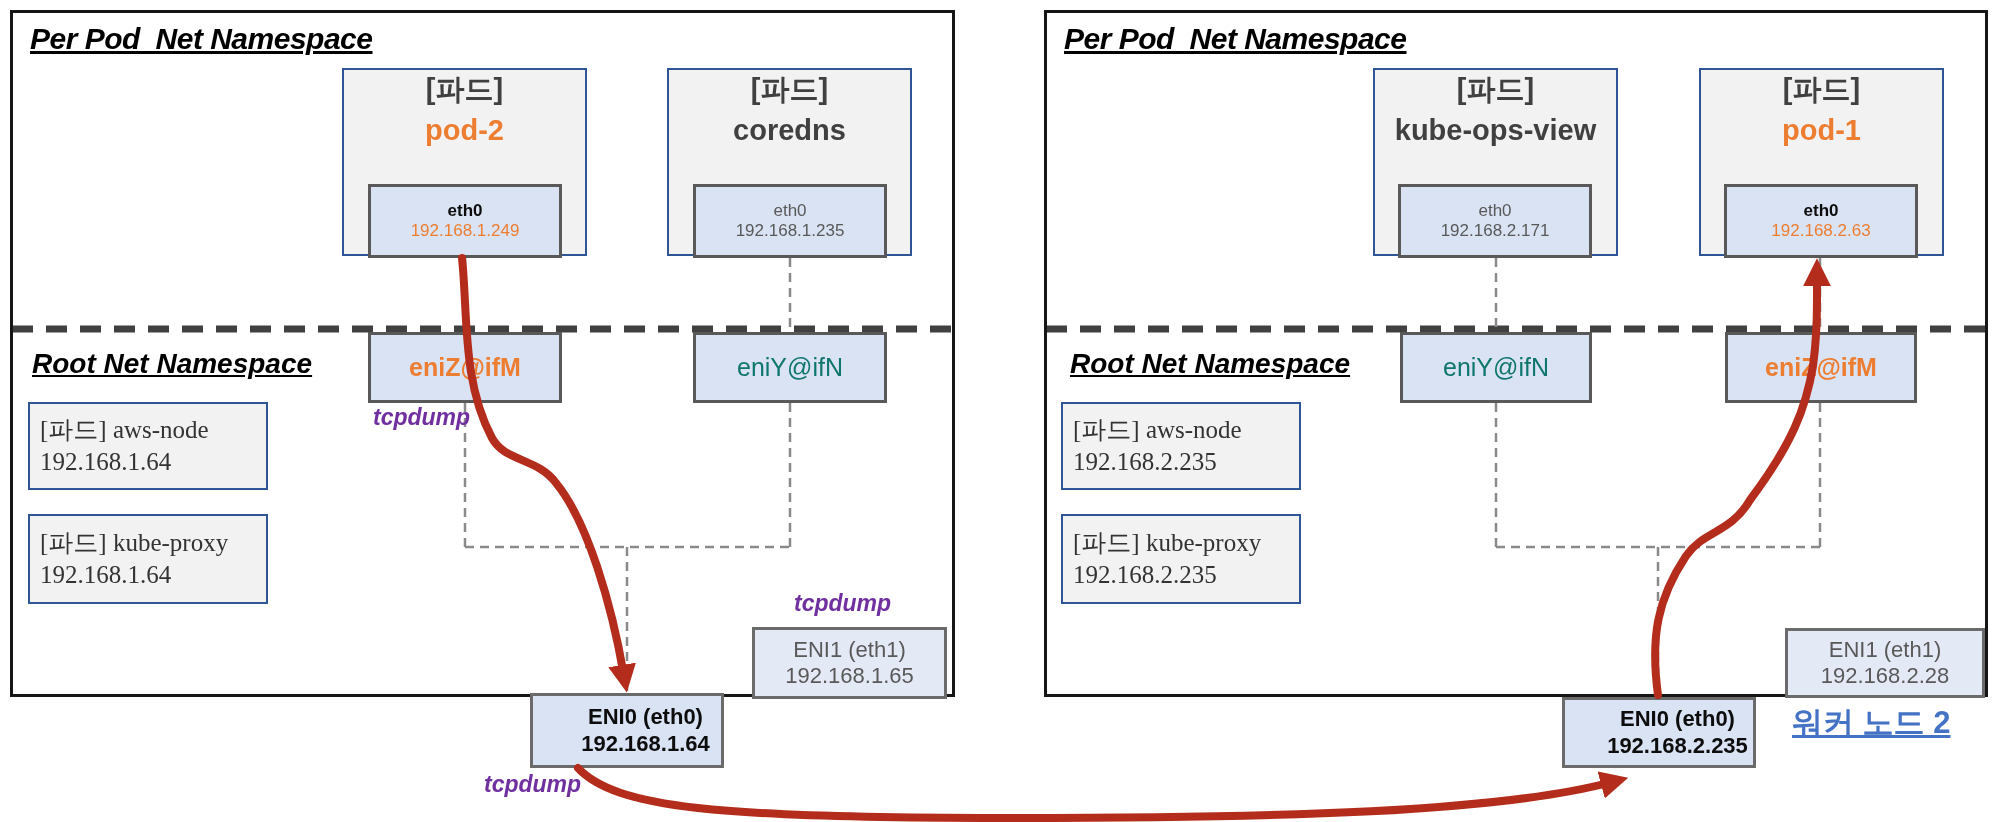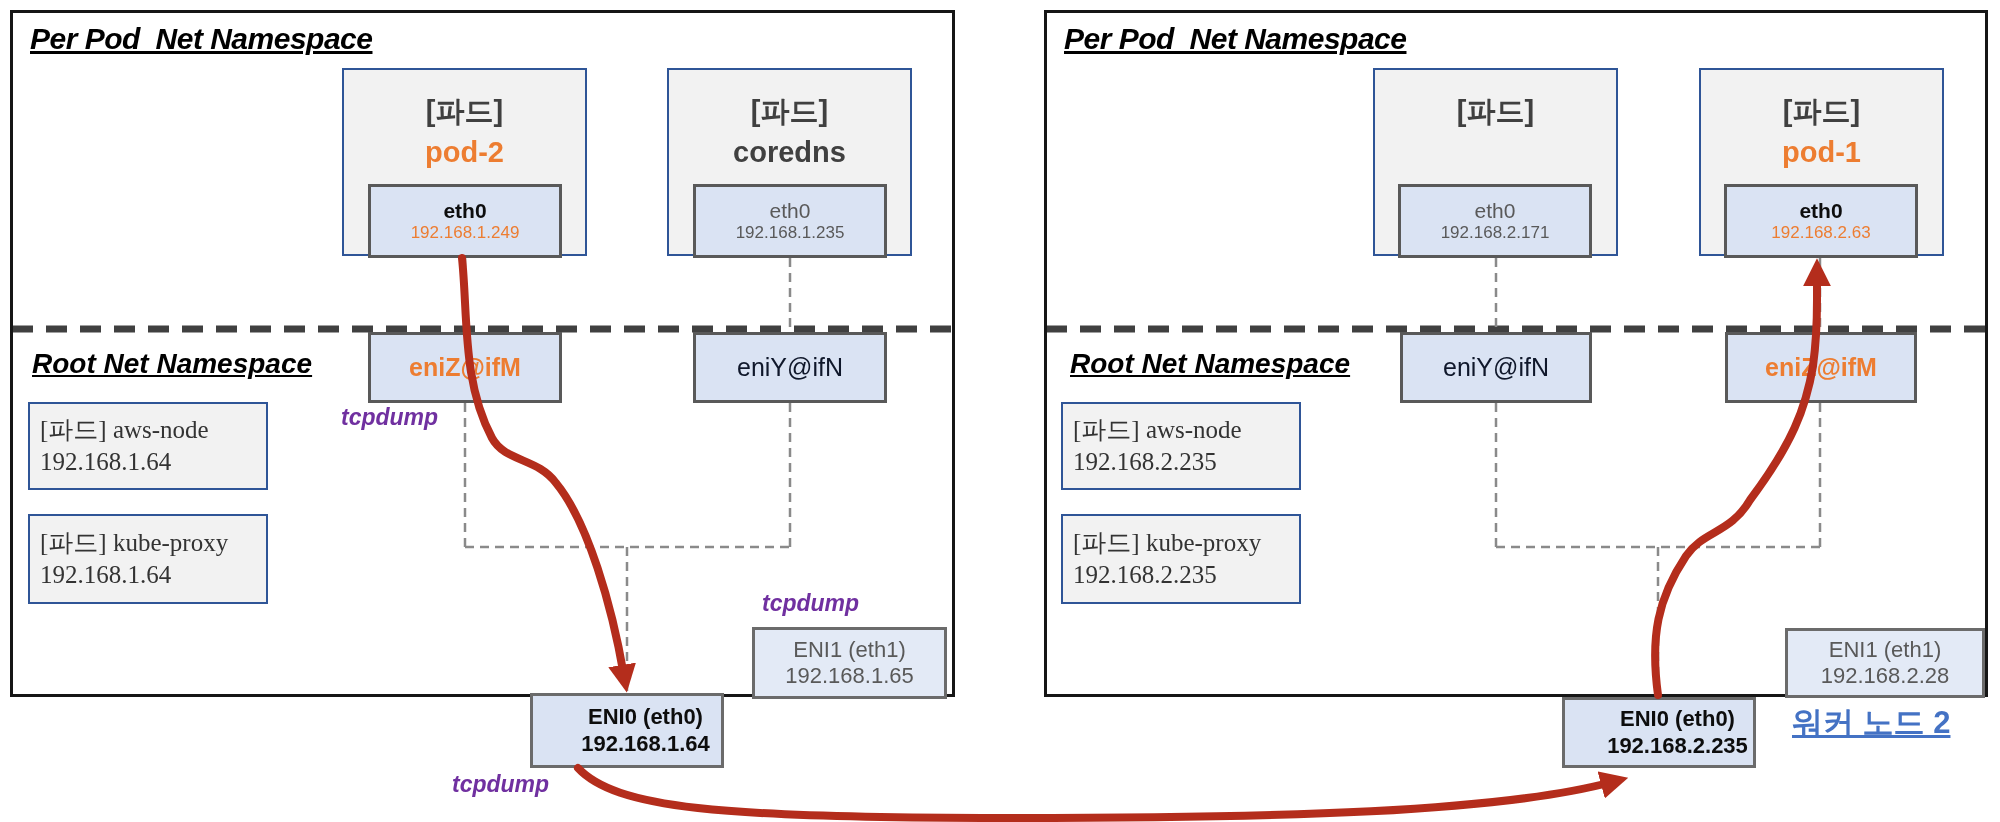--- a/index.html
+++ b/index.html
@@ -7,44 +7,44 @@
         font-family:"Liberation Sans",sans-serif;}
   .layer{position:absolute;left:0;top:0;width:2000px;height:822px;pointer-events:none;}
   .abs{position:absolute;box-sizing:border-box;}
 
   .node-rect{border:3px solid #161616;background:transparent;}
   .ns-title{font-size:30px;font-weight:bold;font-style:italic;text-decoration:underline;
             color:#000;white-space:pre;letter-spacing:-0.5px;}
   .root-title{font-size:28px;font-weight:bold;font-style:italic;text-decoration:underline;color:#000;white-space:pre;}
 
   .pod-box{background:#f2f2f2;border:2.5px solid #2f5597;display:flex;flex-direction:column;
-           align-items:center;padding-top:22px;gap:4px;}
+           align-items:center;gap:4px;}
   .pod-tag{font-size:29px;font-weight:bold;color:#404040;}
   .pod-name{font-size:29px;font-weight:bold;color:#404040;}
   .pod-name.orange{color:#ed7d31;}
 
   .ifbox{background:#dae3f3;border:3px solid #595959;display:flex;flex-direction:column;
          align-items:center;justify-content:center;line-height:1.15;}
-  .if-label{font-size:21px;color:#595959;}
+  .if-label{font-size:17px;color:#595959;}
   .if-ip{font-size:17px;color:#595959;}
   .if-label.dark{color:#0d0d0d;font-weight:bold;}
   .if-ip.orange{color:#ed7d31;}
 
-  .veth-label{font-size:25px;color:#0f172a;font-weight:500;}
+  .veth-label{font-size:25px;color:#0f766e;font-weight:500;}
   .veth-label.orange{color:#ed7d31;font-weight:bold;}
 
   .rootpod-box{background:#f2f2f2;border:2px solid #2f5597;display:flex;flex-direction:column;
                justify-content:center;padding-left:10px;font-family:"Liberation Serif",serif;
                font-size:25px;color:#333;line-height:1.28;}
   .eni-box{background:#e3eaf6;border:3px solid #6b6b6b;display:flex;flex-direction:column;
            align-items:center;justify-content:center;line-height:1.2;}
   .eni-line{font-size:22px;color:#595959;}
   .eni-line.dark{color:#0d0d0d;font-weight:bold;font-size:22px;margin-left:37px;}
 
-  .tcpdump{font-size:23px;font-weight:bold;font-style:italic;color:#7030a0;}
+  .tcpdump{font-size:23px;font-weight:bold;font-style:italic;color:#7030a0;margin-left:32px;}
   .node-label{font-size:31px;font-weight:bold;color:#4472c4;}
 </style>
 </head>
 <body>
 
 <div id="page">
 
   <svg class="layer" width="2000" height="822" viewBox="0 0 2000 822">
 
     <path d="M12 329 H953" stroke="#404040" stroke-width="7" stroke-dasharray="21 13" fill="none"></path>
@@ -109,20 +109,21 @@
   </div>
   <div class="abs tcpdump" style="left:452px;top:771px;">tcpdump</div>
 
 
   <div class="abs node-rect" style="left:1044px;top:10px;width:944px;height:687px;"></div>
 
   <div class="abs ns-title" style="left:1064px;top:22px;">Per Pod  Net Namespace</div>
 
   <div class="abs pod-box" style="left:1373px;top:68px;width:245px;height:188px;">
     <span class="pod-tag">[파드]</span>
+    <span class="pod-name">kube-ops-view</span>
   </div>
   <div class="abs ifbox" style="left:1398px;top:184px;width:194px;height:74px;">
     <span class="if-label">eth0</span>
     <span class="if-ip">192.168.2.171</span>
   </div>
 
   <div class="abs pod-box" style="left:1699px;top:68px;width:245px;height:188px;">
     <span class="pod-tag">[파드]</span>
     <span class="pod-name orange">pod-1</span>
   </div>

